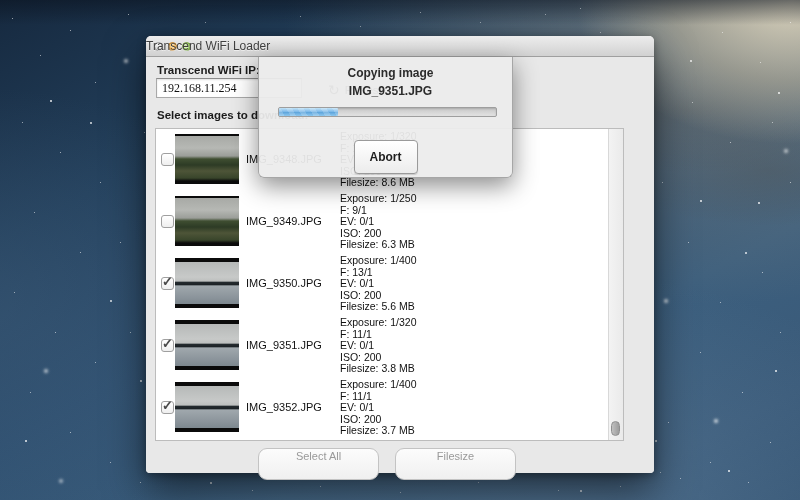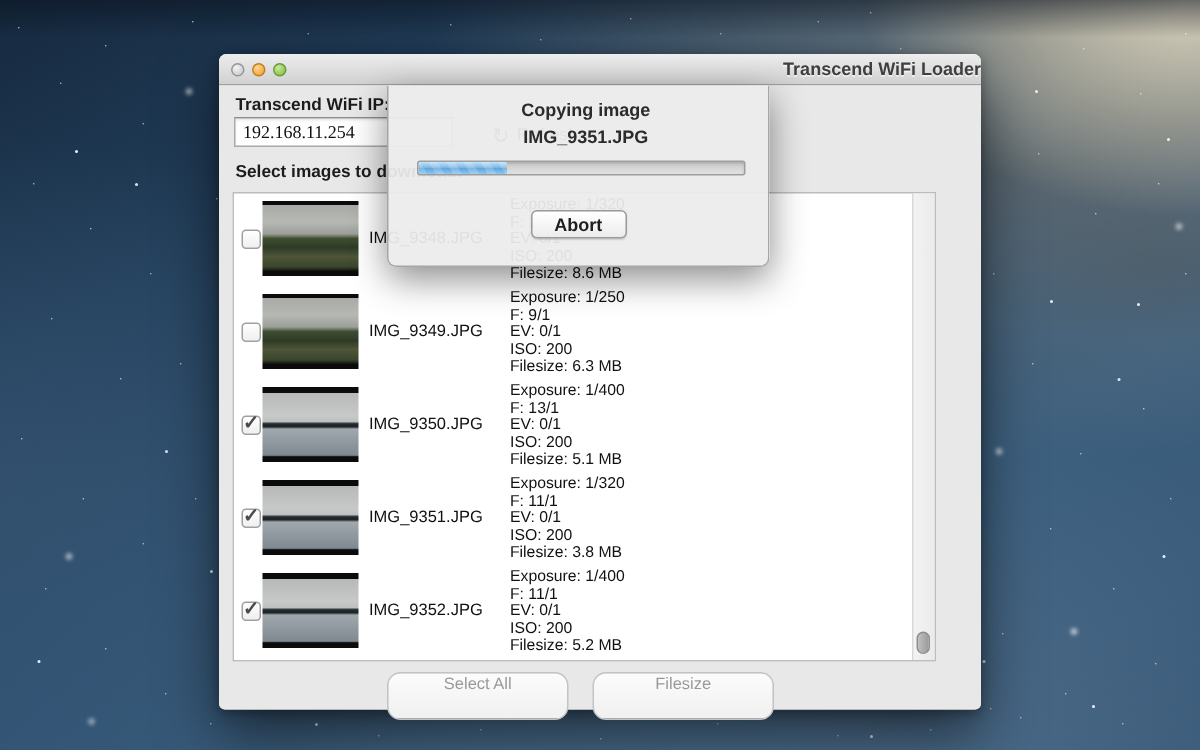--- a/index.html
+++ b/index.html
@@ -64,21 +64,21 @@
     box-shadow:0 18px 40px rgba(0,0,0,.55), 0 2px 8px rgba(0,0,0,.35);
   }
   .titlebar {
     position:absolute; left:0; top:0; right:0; height:21px;
     border-radius:5px 5px 0 0;
     background:linear-gradient(#ededed,#d1d1d1);
     border-bottom:1px solid #9f9f9f;
   }
   .title {
     position:absolute; left:0; right:0; top:0; height:21px; line-height:21px;
-    text-align:right; font-size:12px; font-weight:700; color:#3f3f3f;
+    text-align:left; font-size:12px; font-weight:400; color:#3f3f3f;
     text-shadow:0 1px 0 rgba(255,255,255,.55);
   }
   .tl { position:absolute; top:6px; width:9px; height:9px; border-radius:50%; }
   .tl.close { left:8px;  background:radial-gradient(circle at 35% 30%, #f3f3f3,#c4c4c4); border:1px solid #979797; }
   .tl.min   { left:22px; background:radial-gradient(circle at 35% 30%, #fdd58b,#f09e2d); border:1px solid #c27e20; }
   .tl.zoom  { left:36px; background:radial-gradient(circle at 35% 30%, #c9e89f,#7fba3d); border:1px solid #6a9c30; }
 
   .content { position:absolute; top:21px; left:0; right:0; bottom:0; background:#e8e8e8; border-radius:0 0 4px 4px; }
 
   .label { position:absolute; font-size:11.5px; font-weight:700; color:#1c1c1c; }
@@ -159,21 +159,21 @@
     box-shadow:inset 0 1px 2px rgba(0,0,0,.15);
   }
   .progress-fill {
     position:absolute; left:0; top:0; bottom:0; border-radius:1px;
     background:
       repeating-linear-gradient(60deg, rgba(255,255,255,.18) 0 5px, rgba(255,255,255,0) 5px 10px),
       linear-gradient(#c2e3f8,#7db9e8 45%,#5fa6dc 55%,#8ec7ef);
   }
   .abort {
     position:absolute; left:50%; transform:translateX(-50%); top:83px;
-    width:64px; height:19px; border:1px solid #9a9a9a; border-radius:4px;
+    width:64px; height:34px; border:1px solid #9a9a9a; border-radius:4px;
     background:linear-gradient(#ffffff,#ececec);
     font-family:inherit; font-size:12px; font-weight:600; color:#1f1f1f;
     box-shadow:0 1px 1px rgba(0,0,0,.15); padding:0;
   }
 </style>
 </head>
 <body>
 
 <div class="wallpaper">
   <div class="stars s1"></div>
@@ -233,21 +233,21 @@
     <div class="cb">
       <span class="ck">✓</span>
     </div>
     <div class="thumb thumb-lake"></div>
     <div class="fname">IMG_9350.JPG</div>
     <div class="details">
               <div>Exposure: 1/400</div>
               <div>F: 13/1</div>
               <div>EV: 0/1</div>
               <div>ISO: 200</div>
-              <div>Filesize: 5.1 MB</div>
+              <div>Filesize: 5.6 MB</div>
             </div>
   </div>
           <div class="row checked">
     <div class="cb">
       <span class="ck">✓</span>
     </div>
     <div class="thumb thumb-lake"></div>
     <div class="fname">IMG_9351.JPG</div>
     <div class="details">
               <div>Exposure: 1/320</div>
@@ -261,21 +261,21 @@
     <div class="cb">
       <span class="ck">✓</span>
     </div>
     <div class="thumb thumb-lake"></div>
     <div class="fname">IMG_9352.JPG</div>
     <div class="details">
               <div>Exposure: 1/400</div>
               <div>F: 11/1</div>
               <div>EV: 0/1</div>
               <div>ISO: 200</div>
-              <div>Filesize: 5.2 MB</div>
+              <div>Filesize: 3.7 MB</div>
             </div>
   </div>
         </div>
       <div class="scrollbar">
         <div class="sb-thumb"></div>
       </div>
     </div>
 
     <div class="btn selectall">Select All</div>
     <div class="btn download">Filesize</div>

